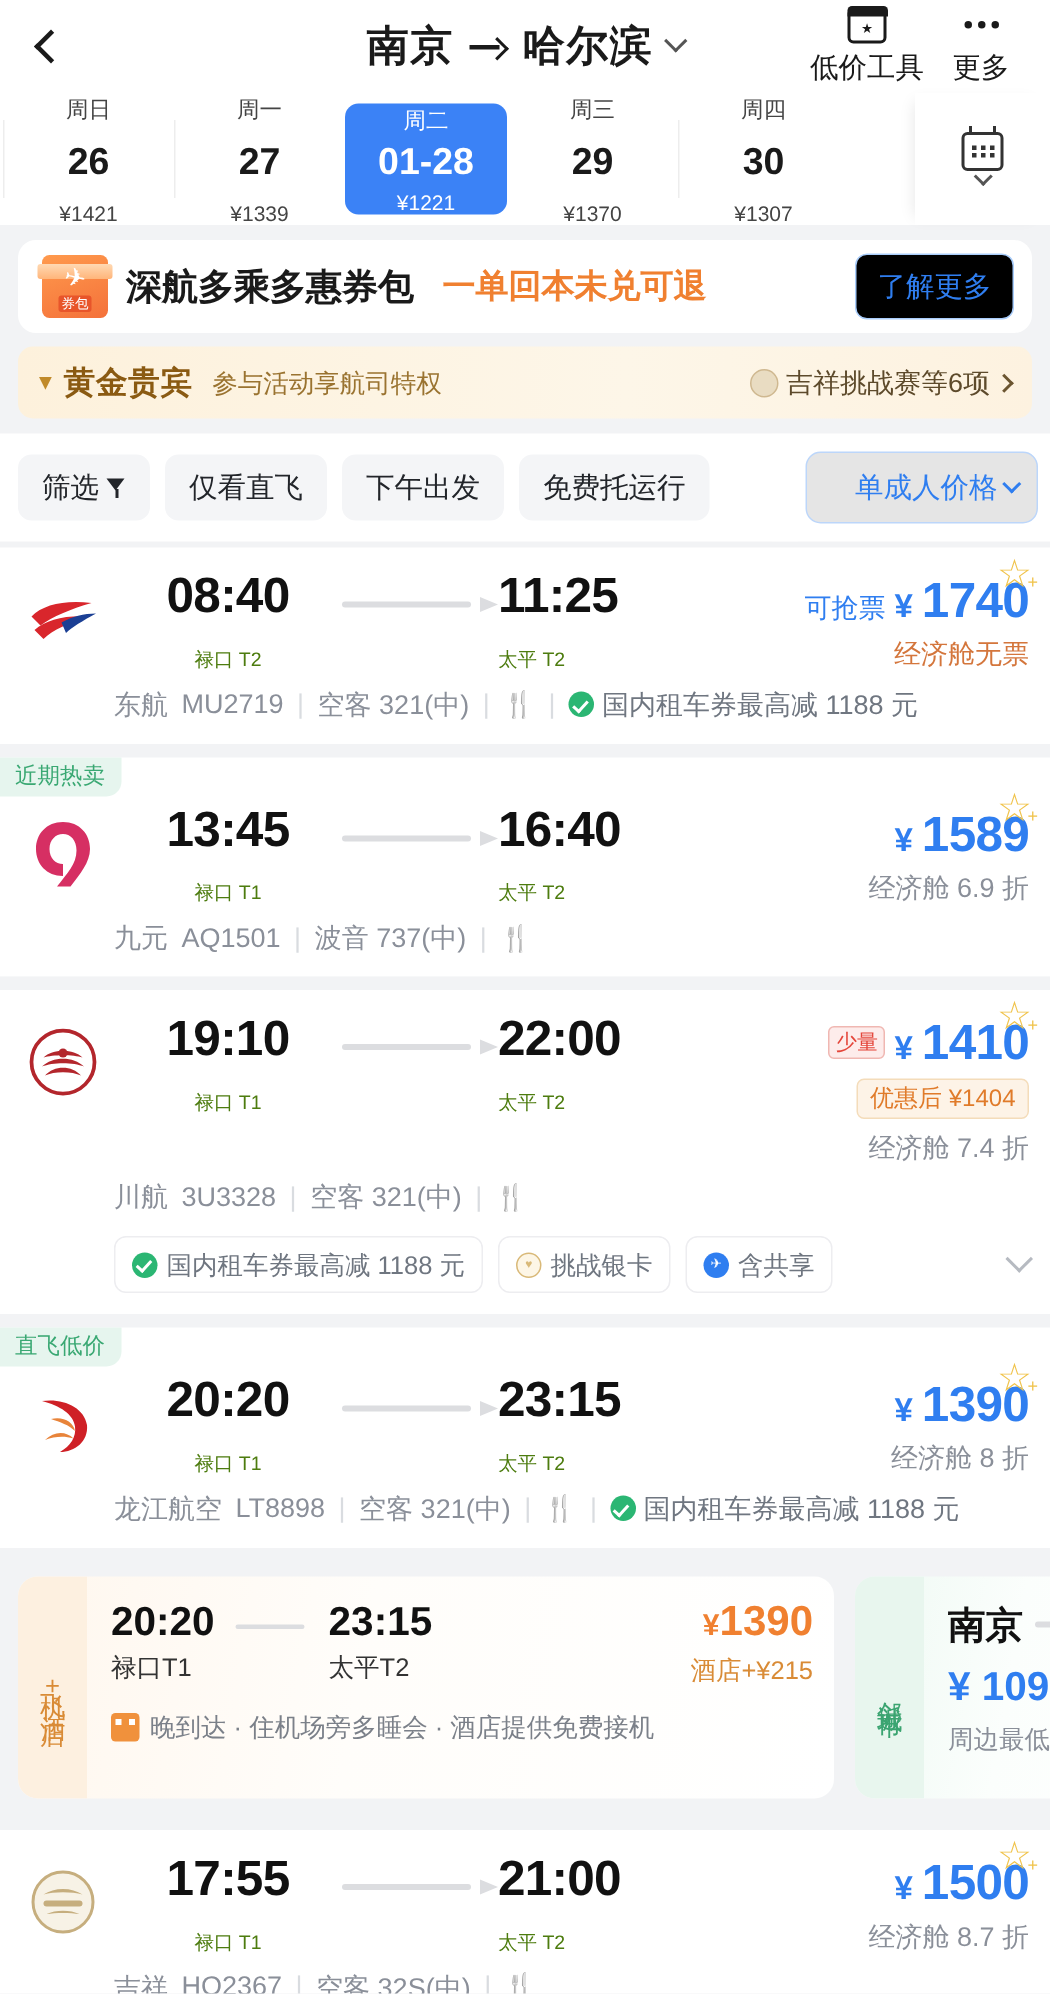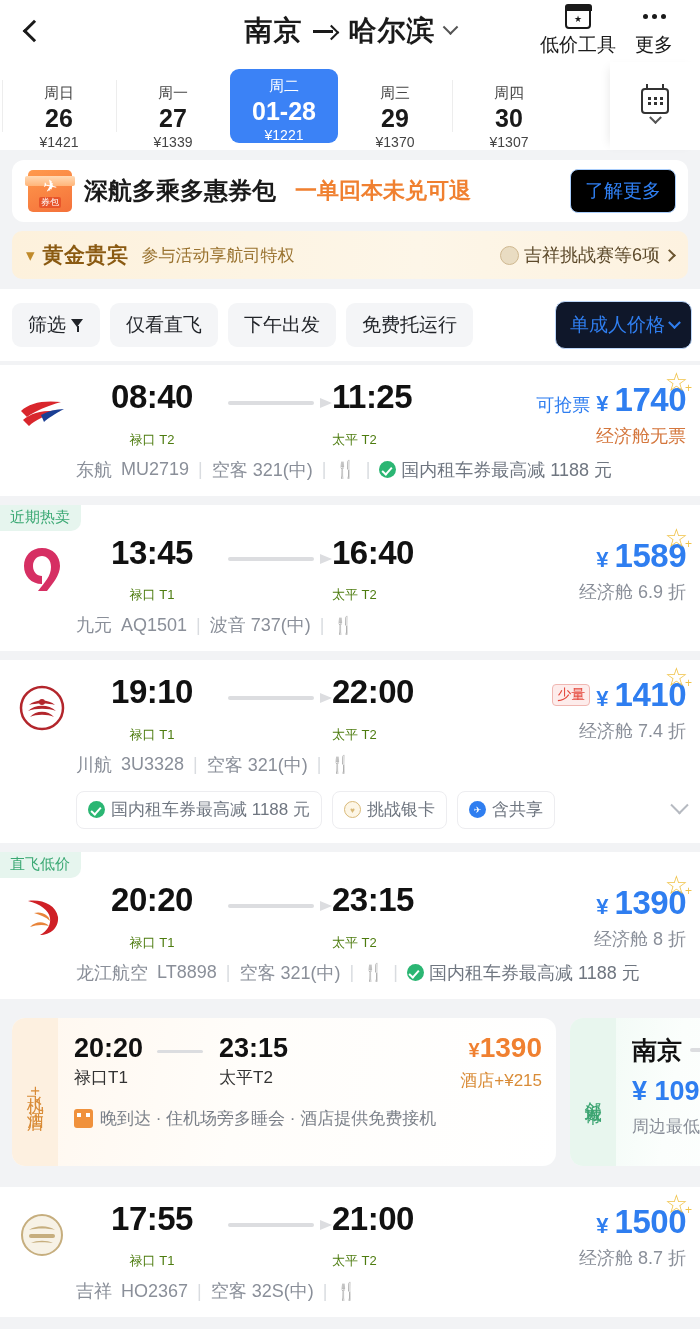--- a/index.html
+++ b/index.html
@@ -47,21 +47,21 @@
   }
   .box-icon::after { content:"\2605"; position:absolute; left:50%; top:8px; transform:translateX(-50%);
     font-size:9px; color:#1a1a1a; line-height:1; }
   .dots-icon { display:flex; gap:4px; align-items:center; height:24px; }
   .dots-icon i { width:5px; height:5px; background:#1a1a1a; border-radius:50%; display:block; }
 
   
   .datebar { background:#fff; height:88px; display:flex; align-items:stretch; position:relative; }
   .dates-scroll { flex:1; display:flex; align-items:stretch; overflow:hidden; position:relative; }
   .date-cell {
-    flex:0 0 114px; display:flex; flex-direction:column; align-items:center; justify-content:flex-end;
+    flex:0 0 114px; display:flex; flex-direction:column; align-items:center; justify-content:space-between;
     gap:1px; position:relative; cursor:pointer; padding-top:2px;
   }
   .date-cell + .date-cell::before {
     content:""; position:absolute; left:0; top:18px; bottom:18px; width:1px; background:#ededed;
   }
   .date-cell.first { flex:0 0 58px; margin-left:-56px; }
   .dc-week { font-size:15px; color:#444; }
   .dc-day  { font-size:25px; font-weight:700; color:#1a1a1a; line-height:1.15; }
   .dc-price{ font-size:14px; color:#444; }
   .date-cell.active {
@@ -134,21 +134,21 @@
     background:#f4f5f7; border-radius:9px; height:44px; display:flex; align-items:center; gap:5px;
     padding:0 16px; font-size:19px; color:#22252a; white-space:nowrap; cursor:pointer; flex:0 0 auto;
   }
   .funnel { width:13px; height:13px; position:relative; display:inline-block; }
   .funnel::before {
     content:""; position:absolute; top:0; left:0; width:0; height:0;
     border-left:6.5px solid transparent; border-right:6.5px solid transparent; border-top:8px solid #22252a;
   }
   .funnel::after { content:""; position:absolute; top:7px; left:5.5px; width:2px; height:6px; background:#22252a; }
   .chip.primary {
-    background:#0f172a; border:1px solid #bcd6fa; color:#2f7ef0; padding:0 12px 0 14px; flex:0 0 auto;
+    background:#e5e5e5; border:1px solid #bcd6fa; color:#2f7ef0; padding:0 12px 0 32px; flex:0 0 auto;
     position:absolute; right:8px; height:48px; border-radius:10px;
   }
   .chip.primary .mini-caret { width:9px; height:9px; border-right:2px solid #2f7ef0; border-bottom:2px solid #2f7ef0;
     transform:rotate(45deg) translate(-2px,-2px); }
 
   
   .list { margin-top:4px; }
   .fcard { background:#fff; position:relative; padding:0 14px 0 0; }
   .fcard + .fcard { border-top:9px solid #f2f3f5; }
   .corner-tag {
@@ -503,20 +503,21 @@
             <div class="airport">太平 T2</div>
           </div>
         </div>
         <div class="price-col">
           <span class="star">☆</span>
           <div class="price-line">
             <span class="badge-red">少量</span>
             <span class="yen">¥</span>
             <span class="amount">1410</span>
           </div>
+          <div><span class="promo-after">优惠后 ¥1404</span></div>
           <div class="sub-note">经济舱 7.4 折</div>
         </div>
       </div>
       <div class="meta">
         <span>川航</span>
         <span>3U3328</span>
         <span class="sep">|</span>
         <span>空客 321(中)</span>
         <span class="sep">|</span>
         <span class="meal">🍴</span>

